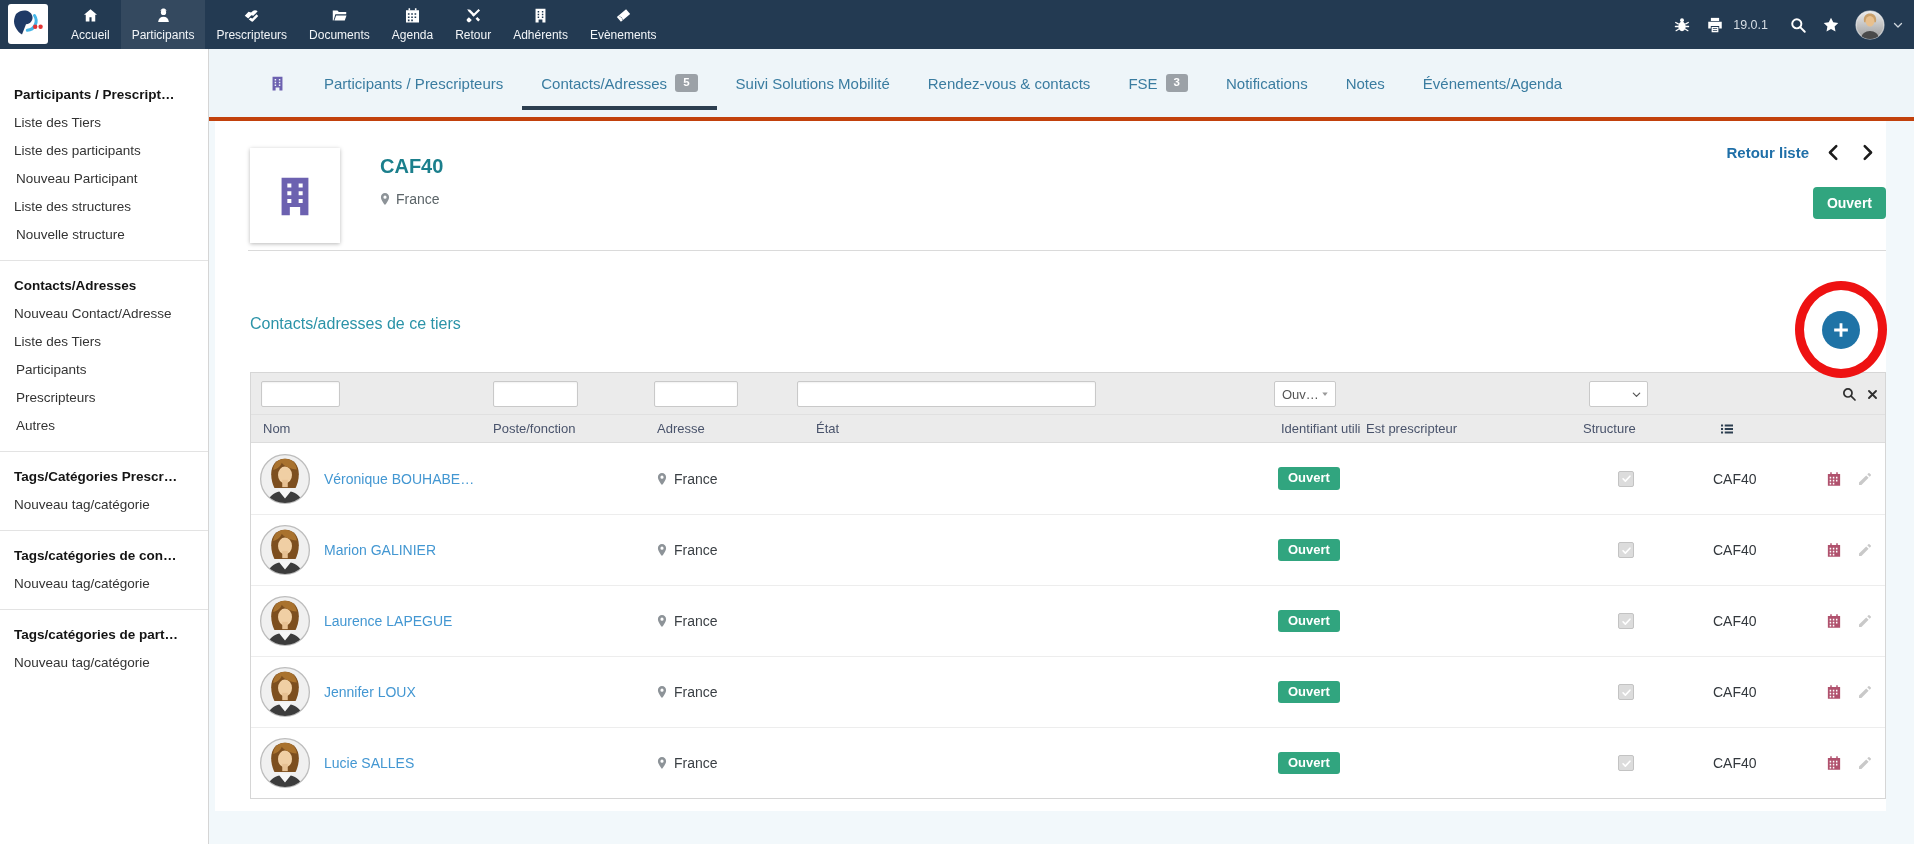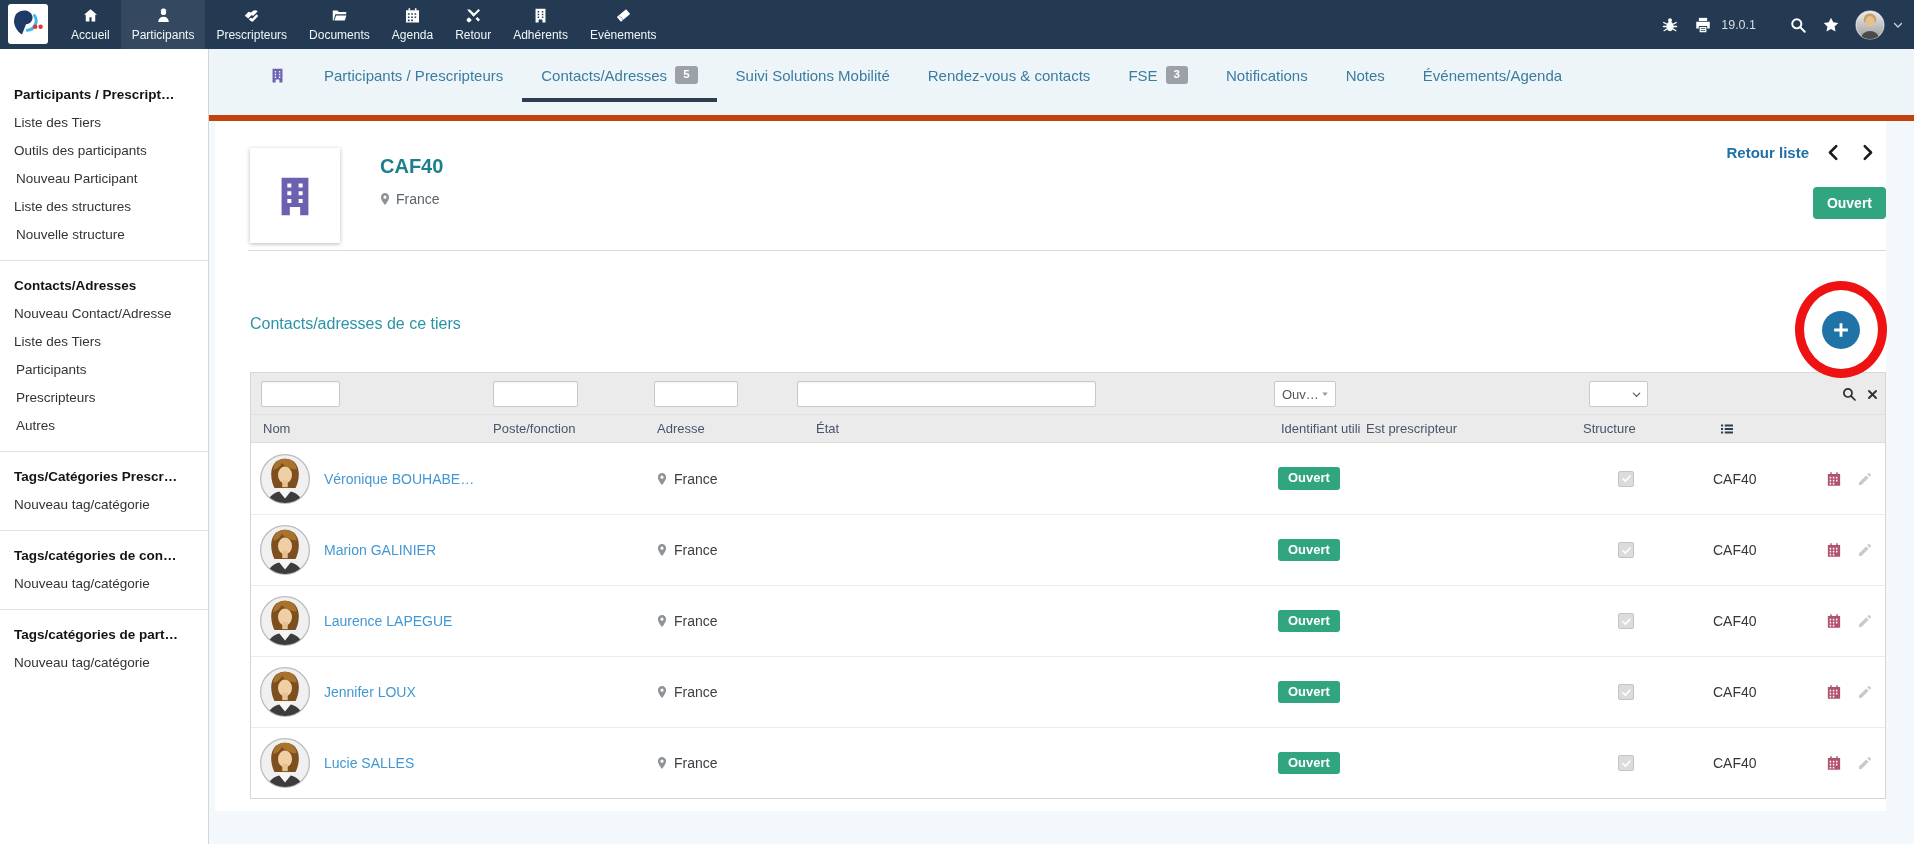--- a/index.html
+++ b/index.html
@@ -12,36 +12,36 @@
     display:flex;align-items:stretch;color:#fff;z-index:10}
   .logo-box{width:40px;height:40px;background:#fff;border-radius:3px;margin:4px 12px 0 8px;
     padding:2px;flex:none;cursor:pointer}
   .menu{display:flex;align-items:stretch}
   .menu-item{display:flex;flex-direction:column;align-items:center;justify-content:flex-start;
     padding:7px 11px 0 11px;gap:4px;cursor:pointer;font-size:12px;color:#f2f5f8;white-space:nowrap}
   .menu-item.active{background:rgba(255,255,255,.08)}
   .mi-icon{width:17px;height:17px;color:#fff}
   .topbar-right{margin-left:auto;display:flex;align-items:center;gap:15px;padding-right:10px}
   .tb-ic{width:18px;height:18px;color:#fff;cursor:pointer}
-  .tb-version{font-size:12.5px;color:#d6dde4;margin:0 18px 0 -6px}
+  .tb-version{font-size:12.5px;color:#d6dde4;margin:0 6px 0 -6px}
   .tb-avatar{width:30px;height:30px;border-radius:50%;overflow:hidden;cursor:pointer;flex:none}
   .tb-caret{width:12px;height:12px;color:#cfd6dd;margin-left:-8px;cursor:pointer}
 
   
   .sidebar{position:absolute;top:49px;left:0;bottom:0;width:209px;background:#fff;
     border-right:1px solid #d5d5d5;padding-top:32px;font-size:13.5px;overflow:hidden}
   .nav-entry{padding:6px 8px 7px 14px;color:#333;cursor:pointer;white-space:nowrap;overflow:hidden}
   .nav-entry.title{font-weight:bold;color:#141414;font-size:13.5px;cursor:default}
   .nav-entry.sub{padding-left:16px}
   .nav-entry.divider{padding:0;height:0;margin:11px 0;border-top:1px solid #e3e3e3;cursor:default}
 
   
   .main{position:absolute;top:49px;left:209px;right:0;bottom:0;background:#f2f8fb;overflow:hidden}
-  .tabbar{height:72px;background:#eef5f9;border-bottom:6px solid #c2410c;display:flex;
-    align-items:flex-start;padding-left:41px}
+  .tabbar{height:72px;background:#eef5f9;border-bottom:4px solid #c2410c;display:flex;
+    align-items:center;padding-left:41px}
   .tab{display:flex;align-items:center;gap:8px;height:52px;padding:0 19px;font-size:15px;
     color:var(--tab,#3a7ca0);cursor:pointer;position:relative;white-space:nowrap}
   .tab.active::after{content:"";position:absolute;left:0;right:0;bottom:-1px;height:4px;
     background:var(--underline,#2c3e50)}
   .tab-icon{width:17px;height:17px;color:var(--purple,#6c61b0)}
   .tab-icon:empty,.tab-label:empty,.tab-badge:empty{display:none}
   .tab-badge{background:#9ba1a7;color:#fff;font-size:11.5px;font-weight:bold;border-radius:3px;
     padding:3px 8px;line-height:1}
 
   .panel{position:relative;margin:0 28px 0 6px;height:690px;background:#fff}
@@ -264,21 +264,21 @@
       </span>
   </div>
 </div>
 
 <div class="sidebar">
 
     <div class="nav-entry title">Participants / Prescript…</div>
 
     <div class="nav-entry item">Liste des Tiers</div>
 
-    <div class="nav-entry item">Outils des participants</div>
+    <div class="nav-entry item">Liste des participants</div>
 
     <div class="nav-entry item sub">Nouveau Participant</div>
 
     <div class="nav-entry item">Liste des structures</div>
 
     <div class="nav-entry item sub">Nouvelle structure</div>
 
     <div class="nav-entry divider"></div>
 
     <div class="nav-entry title">Contacts/Adresses</div>

